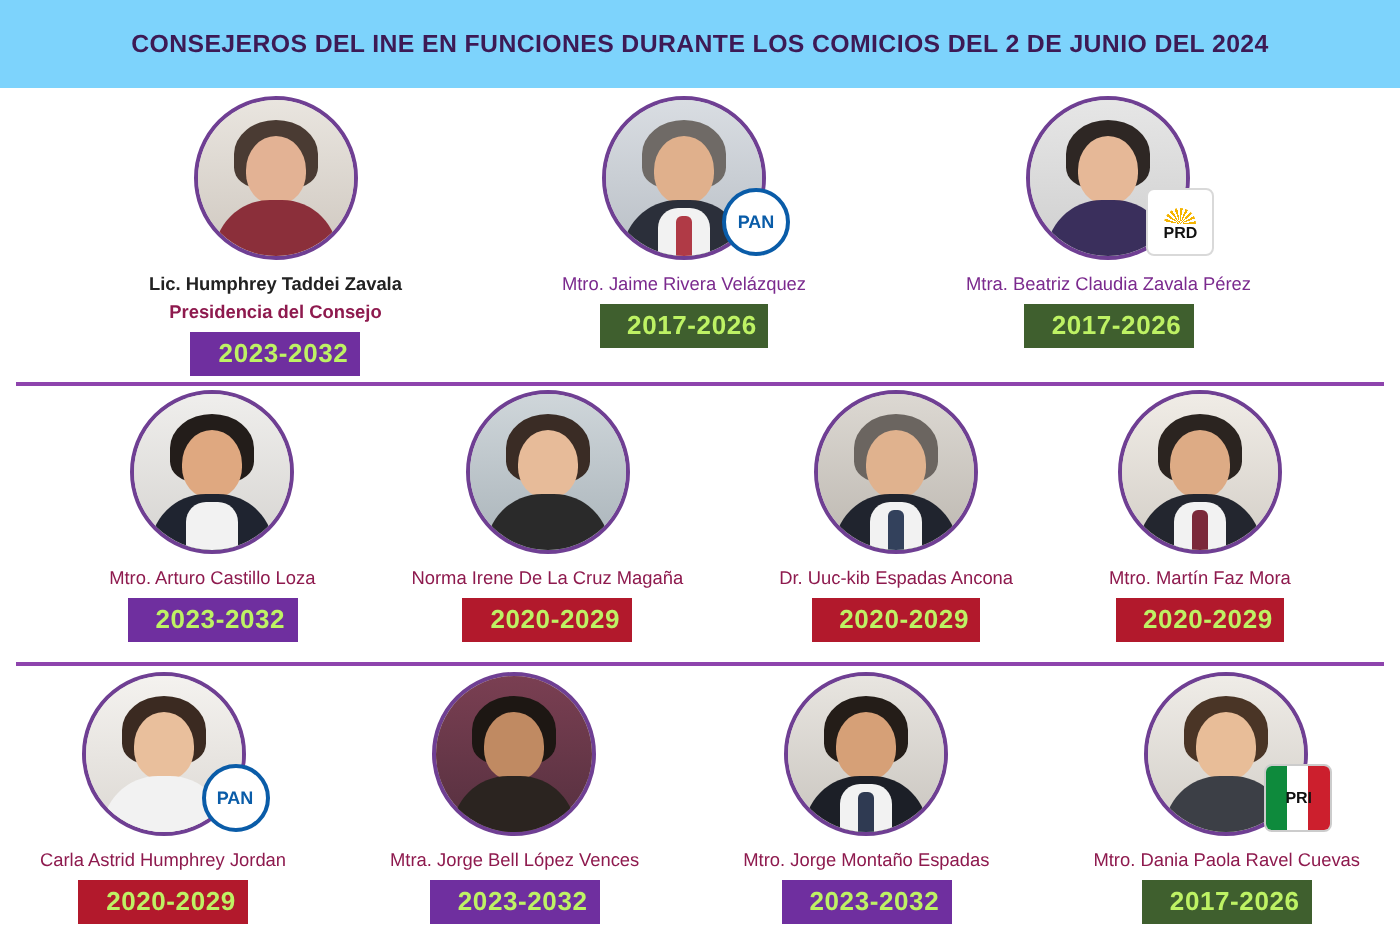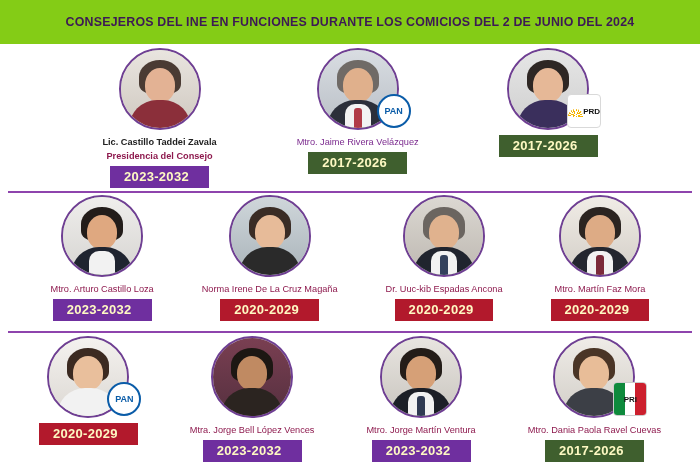--- a/index.html
+++ b/index.html
@@ -14,21 +14,21 @@
     position: relative;
     width: 700px; height: 469px;
     background: #ffffff;
   }
 
   
   .header-band {
     position: absolute;
     left: 0; top: 0;
     width: 700px; height: 44px;
-    background: #84cc16;
+    background: #7dd3fc;
     display: flex;
     align-items: center;
     justify-content: center;
   }
   .header-title {
     font-size: 12.4px;
     font-weight: bold;
     color: #3d1a55;
     letter-spacing: 0.2px;
     text-align: center;
@@ -139,21 +139,21 @@
   .badge.pan {
     background: #ffffff;
     border: 2px solid #0a5ca8;
     color: #0a5ca8;
   }
   .badge.prd {
     background: #ffffff;
     border: 1px solid #d9d9d9;
     color: #000000;
     border-radius: 4px;
-    flex-direction: row;
+    flex-direction: column;
     line-height: 1;
   }
   .badge.prd .sun {
     width: 16px; height: 11px;
     background:
       radial-gradient(circle at 50% 100%, #f5b400 0 45%, rgba(0,0,0,0) 46%);
     position: relative;
   }
   .badge.prd .sun::after {
     content: "";
@@ -196,24 +196,24 @@
   .name.purple { color: #7b2a8e; }
   .subrole {
     margin-top: 4px;
     font-size: 9.2px;
     font-weight: bold;
     color: #8e1a4e;
     text-align: center;
   }
   .term {
     margin-top: 5px;
-    color: #fef9c3;
+    color: #bef264;
     font-size: 13px;
     font-weight: bold;
-    padding: 4px 20px 5px 14px;
+    padding: 4px 6px 5px 14px;
     text-align: center;
     letter-spacing: 0.3px;
     line-height: 1;
   }
   .term.purple { background: #6f2f9f; }
   .term.green  { background: #3f5f2e; }
   .term.red    { background: #b2192c; }
 
   
   .name.dark { color: #222222; font-weight: bold; }
@@ -234,21 +234,21 @@
 
     <div class="card">
       <div class="photo-wrap">
         <div class="photo">
           <div class="bg" style="background:linear-gradient(#e9e5df,#cfc8c0)"></div>
           <div class="p-hair" style="background:#4a3b33"></div>
           <div class="p-head" style="background:#e3b294"></div>
           <div class="p-body" style="background:#8b2f3a"></div>
         </div>
       </div>
-      <div class="name dark">Lic. Castillo Taddei Zavala</div>
+      <div class="name dark">Lic. Humphrey Taddei Zavala</div>
       <div class="subrole">Presidencia del Consejo</div>
       <div class="term purple">2023-2032</div>
     </div>
 
     <div class="card">
       <div class="photo-wrap">
         <div class="photo">
           <div class="bg" style="background:linear-gradient(#d9dde2,#b9bfc6)"></div>
           <div class="p-hair" style="background:#6f6a66"></div>
           <div class="p-head" style="background:#e0b08c"></div>
@@ -270,20 +270,21 @@
           <div class="bg" style="background:linear-gradient(#e6e6e6,#cfcfcf)"></div>
           <div class="p-hair" style="background:#2e2724"></div>
           <div class="p-head" style="background:#e6b897"></div>
           <div class="p-body" style="background:#3a2f5c"></div>
         </div>
         <div class="badge prd">
           <span class="sun"></span>
           <span class="lbl">PRD</span>
         </div>
       </div>
+      <div class="name purple">Mtra. Beatriz Claudia Zavala Pérez</div>
       <div class="term green">2017-2026</div>
     </div>
 
   </div>
 
   <div class="row" id="row2" style="gap:48px;">
 
     <div class="card">
       <div class="photo-wrap">
         <div class="photo">
@@ -350,20 +351,21 @@
         <div class="photo">
           <div class="bg" style="background:linear-gradient(#f4f2ef,#dcd8d3)"></div>
           <div class="p-hair" style="background:#3b2a21"></div>
           <div class="p-head" style="background:#e9bf9c"></div>
           <div class="p-body" style="background:#f2f2f2"></div>
         </div>
         <div class="badge pan">
           <span>PAN</span>
         </div>
       </div>
+      <div class="name">Carla Astrid Humphrey Jordan</div>
       <div class="term red">2020-2029</div>
     </div>
 
     <div class="card">
       <div class="photo-wrap">
         <div class="photo">
           <div class="bg" style="background:linear-gradient(#7a3f52,#55303f)"></div>
           <div class="p-hair" style="background:#1d1713"></div>
           <div class="p-head" style="background:#c08a62"></div>
           <div class="p-body" style="background:#2b2420"></div>
@@ -377,21 +379,21 @@
       <div class="photo-wrap">
         <div class="photo">
           <div class="bg" style="background:linear-gradient(#e8e5e0,#c9c5bf)"></div>
           <div class="p-hair" style="background:#241d18"></div>
           <div class="p-head" style="background:#d6a077"></div>
           <div class="p-body" style="background:#1c1f27"></div>
           <div class="p-shirt"></div>
           <div class="p-tie" style="background:#2f3a52"></div>
         </div>
       </div>
-      <div class="name">Mtro. Jorge Martín Ventura</div>
+      <div class="name">Mtro. Jorge Montaño Espadas</div>
       <div class="term purple">2023-2032</div>
     </div>
 
     <div class="card">
       <div class="photo-wrap">
         <div class="photo">
           <div class="bg" style="background:linear-gradient(#efece7,#d2cec8)"></div>
           <div class="p-hair" style="background:#4a3526"></div>
           <div class="p-head" style="background:#e8bd98"></div>
           <div class="p-body" style="background:#3c3f46"></div>

